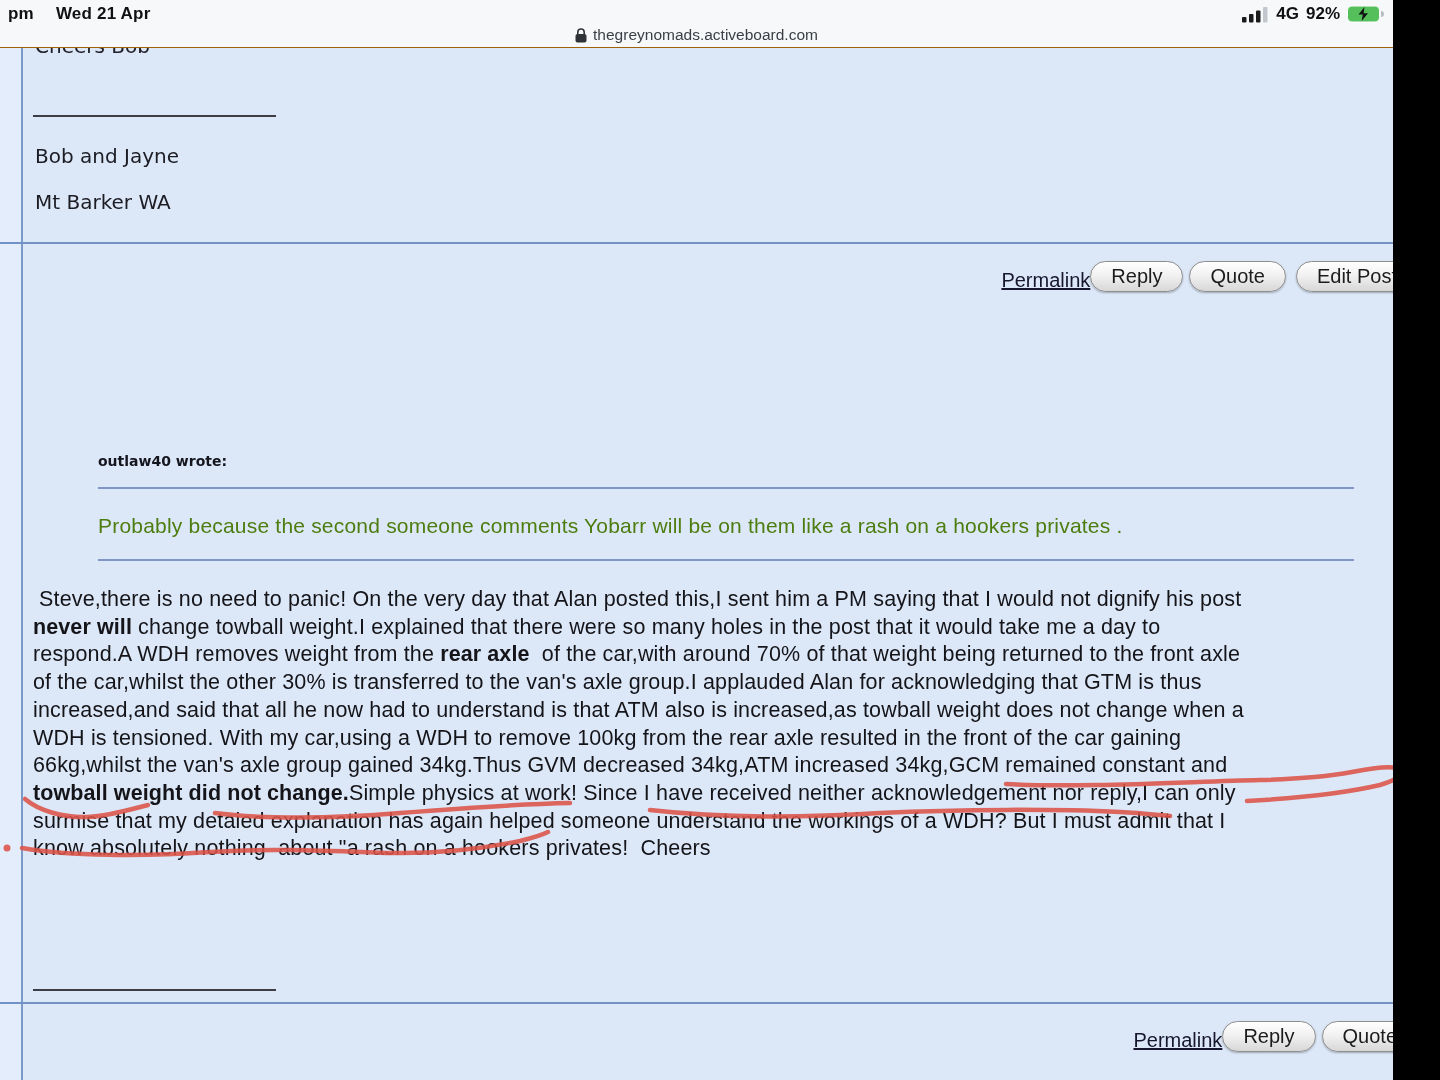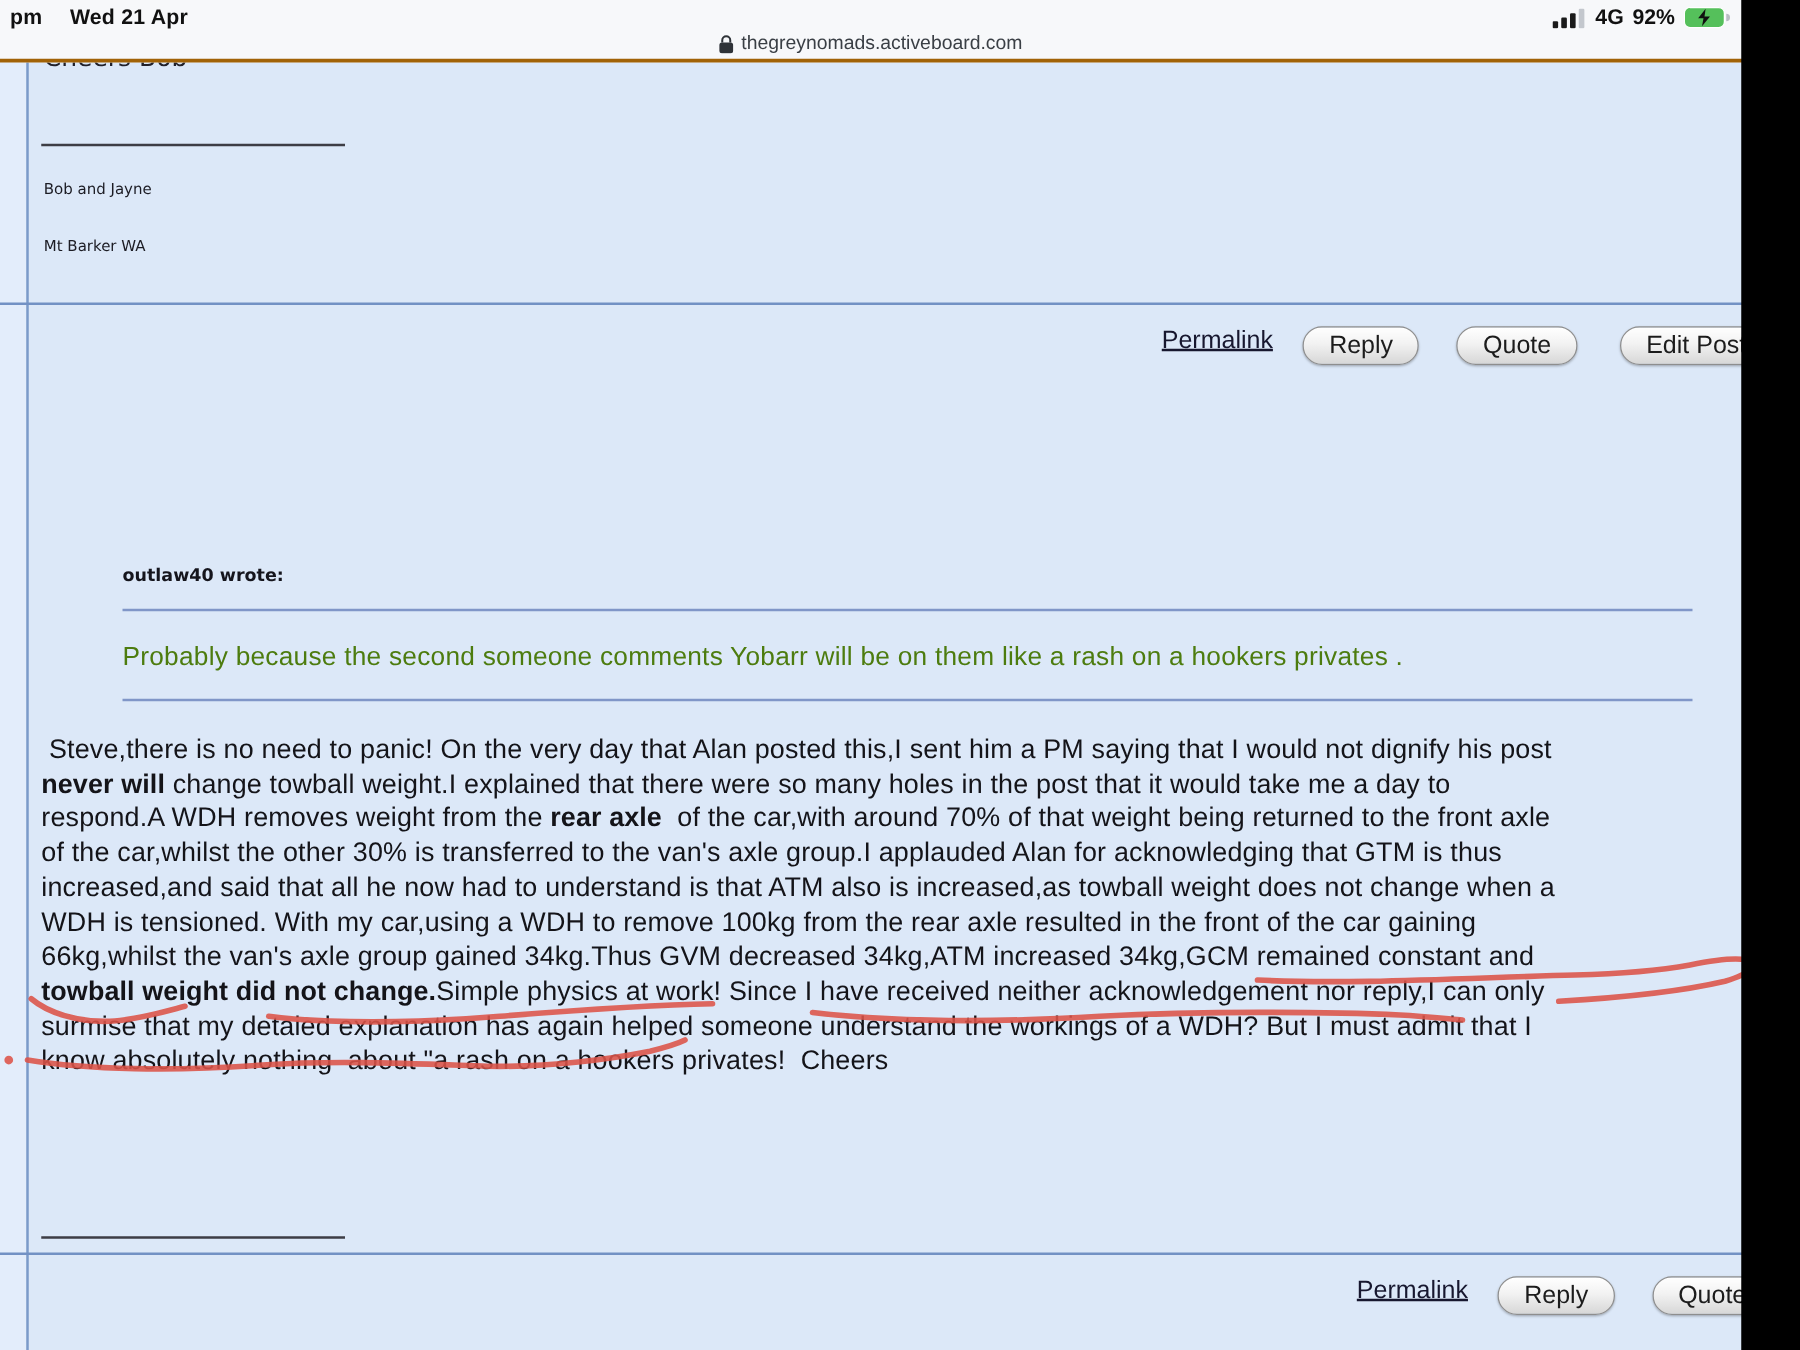--- a/index.html
+++ b/index.html
@@ -1,21 +1,21 @@
 <!DOCTYPE html>
 <html><head>
 <meta charset="utf-8">
 <style>
   html,body{margin:0;padding:0;}
   .page{position:relative;width:1440px;height:1080px;overflow:hidden;
         background:#dce8f8;font-family:"Liberation Sans",sans-serif;}
 
   
   .chrome{position:absolute;left:0;top:0;width:1440px;height:47px;
-          background:#f7f8fa;border-bottom:3px solid #a16207;z-index:20;}
+          background:#f7f8fa;border-bottom:1px solid #a16207;z-index:20;}
   .status-left{position:absolute;left:8px;top:4px;font-size:17px;font-weight:700;
                color:#111;letter-spacing:.2px;display:flex;gap:22px;}
   .status-right{position:absolute;right:56px;top:4px;display:flex;align-items:center;
                 gap:7px;font-size:17px;font-weight:600;color:#111;text-align:right;}
   .urlbar{position:absolute;left:0;top:26px;width:1393px;display:flex;
           justify-content:center;align-items:center;gap:6px;
           font-size:15.5px;color:#3a3f45;}
 
   
   .blackbar{position:absolute;right:0;top:0;width:47px;height:1080px;
@@ -24,25 +24,25 @@
   
   .gutter{position:absolute;left:0;top:47px;width:21px;height:1033px;background:#e3edfb;}
   .vline{position:absolute;left:21px;top:47px;width:2px;height:1033px;background:#7b9ac9;}
   .hr-div{position:absolute;left:0;width:1440px;height:2px;background:#7291c4;}
 
   .clipwrap{position:absolute;left:35px;top:47px;height:13px;overflow:hidden;}
   .clipwrap span{display:block;margin-top:-13px;font-family:"DejaVu Sans",sans-serif;
                  font-size:20px;color:#20202a;}
   .sigline{position:absolute;height:0;border-top:2px solid #3d3d45;width:243px;left:33px;}
   .sigtext{position:absolute;left:35px;font-family:"DejaVu Sans",sans-serif;
-           font-size:12px;color:#1c1c24;}
+           font-size:20px;color:#1c1c24;}
 
   
   .actions{position:absolute;left:0;width:1430px;display:flex;justify-content:flex-end;
-           align-items:flex-start;padding-right:12px;box-sizing:border-box;gap:28px;}
+           align-items:flex-end;padding-right:12px;box-sizing:border-box;gap:4px;}
   .permalink{font-size:20px;color:#17172f;text-decoration:underline;cursor:pointer;}
   .pill{font-size:20px;color:#1c1c1c;padding:3px 20px;border:1.5px solid #8e8e8e;
         border-radius:17px;background:linear-gradient(#ffffff,#f2f2f2 45%,#d7d7d7);
         box-shadow:0 1px 2px rgba(0,0,0,.28);white-space:nowrap;cursor:pointer;}
 
   
   .qhead{position:absolute;left:98px;top:453px;font-family:"DejaVu Sans",sans-serif;
          font-weight:bold;font-size:14px;color:#15151d;}
   .qhr{position:absolute;left:98px;width:1256px;height:2px;background:#8096c8;}
   .qbody{position:absolute;left:98px;top:514px;font-size:21px;letter-spacing:.2px;

